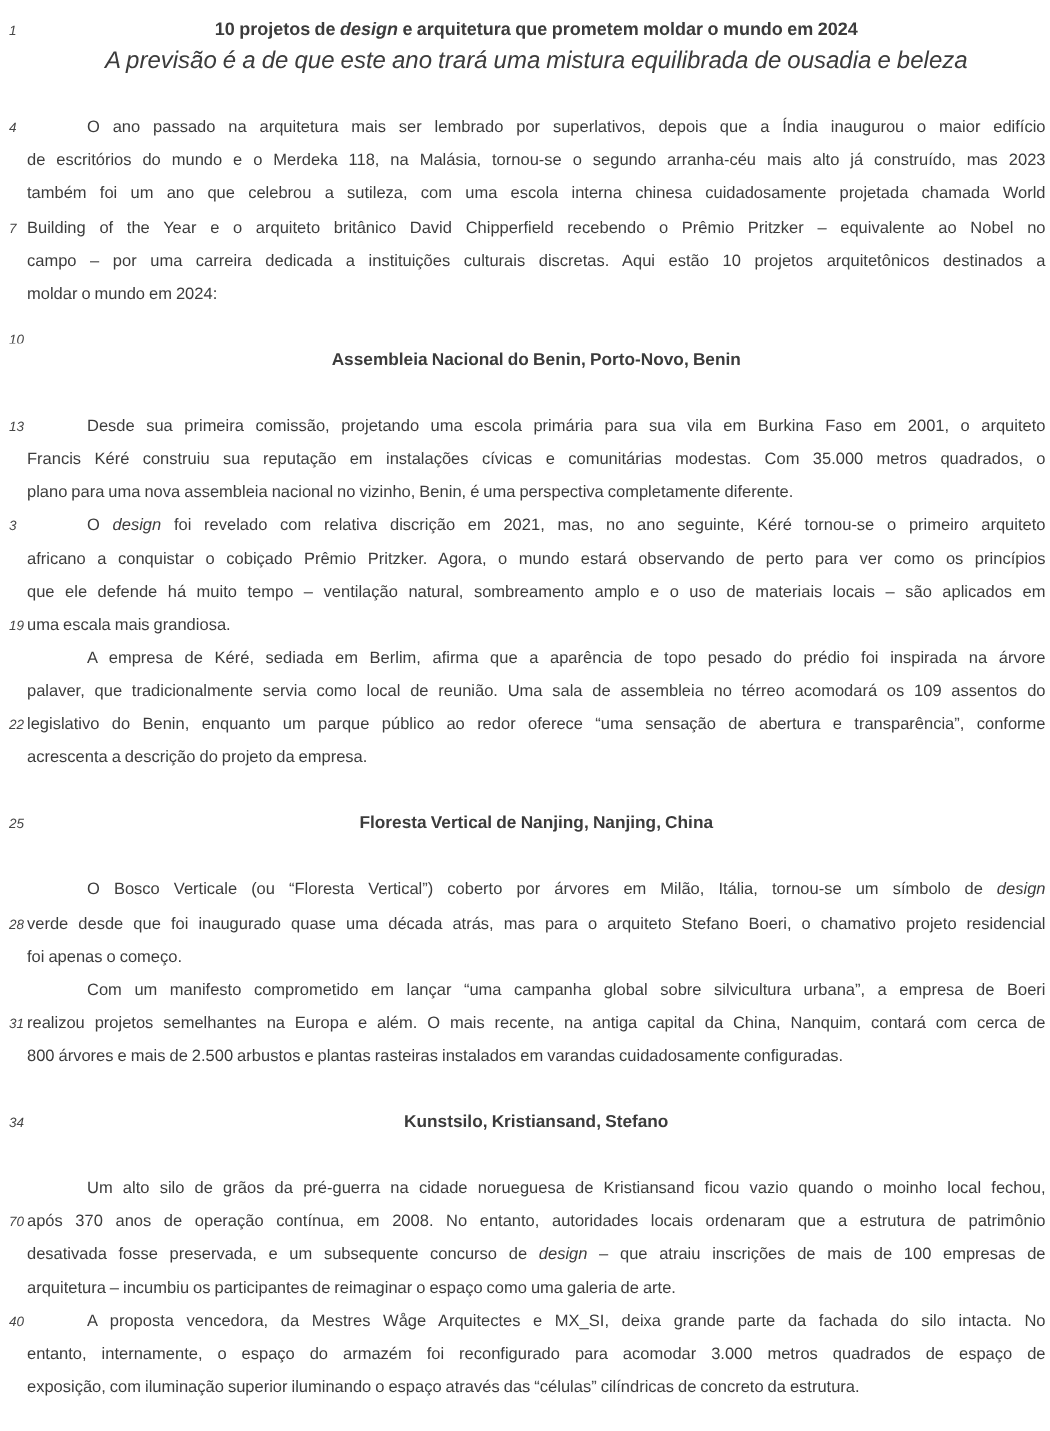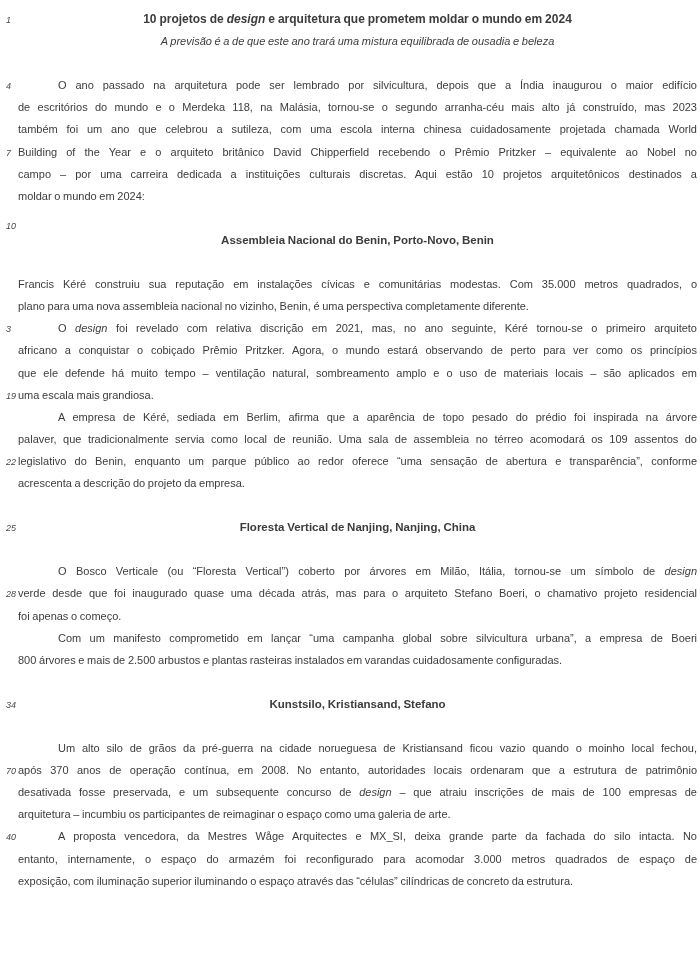--- a/index.html
+++ b/index.html
@@ -53,21 +53,21 @@
   .line.title .txt {
     text-align: left;
     text-align-last: center;
     font-weight: bold;
     font-size: 12px;
   }
   .line.subtitle .txt {
     text-align: center;
     text-align-last: center;
     font-style: italic;
-    font-size: 11px;
+    font-size: 16px;
   }
   .line.heading .txt {
     text-align: center;
     text-align-last: center;
     font-weight: bold;
     font-size: 11.5px;
   }
   .txt em {
     font-style: italic;
   }
@@ -84,21 +84,21 @@
       <div class="line subtitle">
         <span class="num"></span>
         <div class="txt">A previsão é a de que este ano trará uma mistura equilibrada de ousadia e beleza</div>
       </div>
       <div class="line blank">
         <span class="num"></span>
         <div class="txt"></div>
       </div>
       <div class="line body">
         <span class="num">4</span>
-        <div class="txt just ind">O ano passado na arquitetura pode ser lembrado por silvicultura, depois que a Índia inaugurou o maior edifício</div>
+        <div class="txt just ind">O ano passado na arquitetura mais ser lembrado por superlativos, depois que a Índia inaugurou o maior edifício</div>
       </div>
       <div class="line body">
         <span class="num"></span>
         <div class="txt just">de escritórios do mundo e o Merdeka 118, na Malásia, tornou-se o segundo arranha-céu mais alto já construído, mas 2023</div>
       </div>
       <div class="line body">
         <span class="num"></span>
         <div class="txt just">também foi um ano que celebrou a sutileza, com uma escola interna chinesa cuidadosamente projetada chamada World</div>
       </div>
       <div class="line body">
@@ -117,20 +117,24 @@
         <span class="num">10</span>
         <div class="txt"></div>
       </div>
       <div class="line heading">
         <span class="num"></span>
         <div class="txt">Assembleia Nacional do Benin, Porto-Novo, Benin</div>
       </div>
       <div class="line blank">
         <span class="num"></span>
         <div class="txt"></div>
+      </div>
+      <div class="line body">
+        <span class="num">13</span>
+        <div class="txt just ind">Desde sua primeira comissão, projetando uma escola primária para sua vila em Burkina Faso em 2001, o arquiteto</div>
       </div>
       <div class="line body">
         <span class="num"></span>
         <div class="txt just">Francis Kéré construiu sua reputação em instalações cívicas e comunitárias modestas. Com 35.000 metros quadrados, o</div>
       </div>
       <div class="line body">
         <span class="num"></span>
         <div class="txt">plano para uma nova assembleia nacional no vizinho, Benin, é uma perspectiva completamente diferente.</div>
       </div>
       <div class="line body">
@@ -185,20 +189,24 @@
         <span class="num">28</span>
         <div class="txt just">verde desde que foi inaugurado quase uma década atrás, mas para o arquiteto Stefano Boeri, o chamativo projeto residencial</div>
       </div>
       <div class="line body">
         <span class="num"></span>
         <div class="txt">foi apenas o começo.</div>
       </div>
       <div class="line body">
         <span class="num"></span>
         <div class="txt just ind">Com um manifesto comprometido em lançar “uma campanha global sobre silvicultura urbana”, a empresa de Boeri</div>
+      </div>
+      <div class="line body">
+        <span class="num">31</span>
+        <div class="txt just">realizou projetos semelhantes na Europa e além. O mais recente, na antiga capital da China, Nanquim, contará com cerca de</div>
       </div>
       <div class="line body">
         <span class="num"></span>
         <div class="txt">800 árvores e mais de 2.500 arbustos e plantas rasteiras instalados em varandas cuidadosamente configuradas.</div>
       </div>
       <div class="line blank">
         <span class="num"></span>
         <div class="txt"></div>
       </div>
       <div class="line heading">

